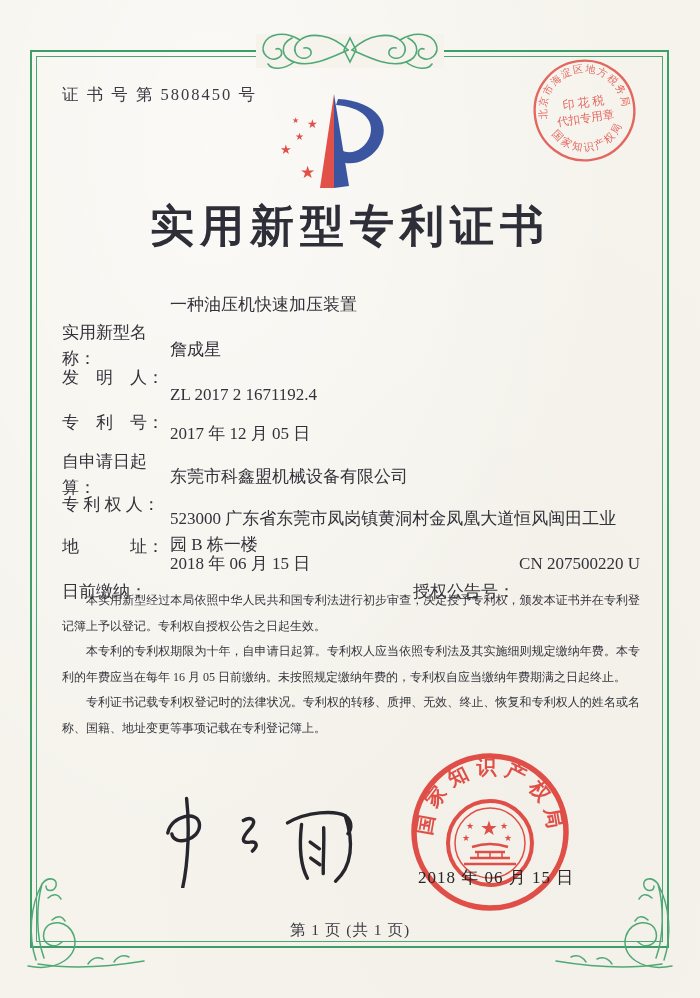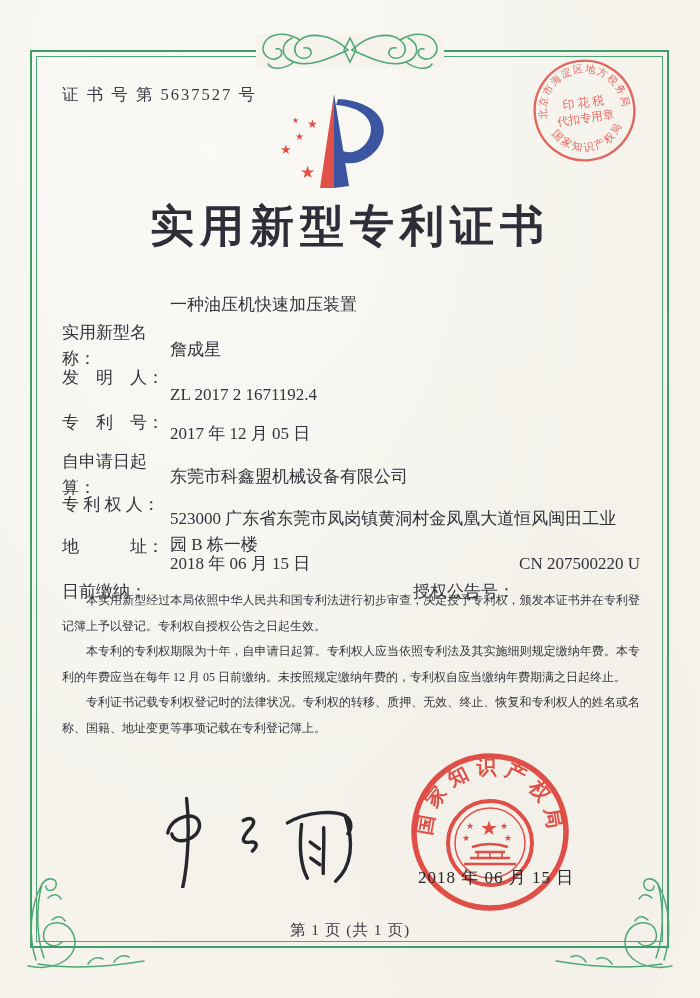--- a/index.html
+++ b/index.html
@@ -81,21 +81,21 @@
       <path d="M18,84 C10,60 12,30 24,8 C18,30 18,60 26,82"></path>
       <path d="M24,8 C30,0 40,2 38,10 C36,16 28,16 28,10"></path>
       <path d="M20,88 C52,93 90,91 126,85"></path>
       <path d="M30,22 q8,-7 13,1"></path>
       <path d="M34,44 q8,-7 13,1"></path>
       <path d="M70,88 q6,-9 15,-5"></path>
       <path d="M96,86 q6,-9 15,-5"></path>
     </g>
   </svg>
 
-  <div class="cert-no">证 书 号 第 5637527 号</div>
+  <div class="cert-no">证 书 号 第 5808450 号</div>
 
   <svg class="logo" viewBox="0 0 130 100">
     <polygon points="58,0 44,94 58,94" fill="#e2504a"></polygon>
     <polygon points="58,0 58,94 73,92" fill="#3b55a0"></polygon>
     <path d="M62,5 C100,7 118,30 102,54 C91,69 72,73 63,66 L65,56 C76,62 89,55 94,42 C99,26 86,13 60,11 Z" fill="#3b55a0"></path>
     <path d="M63,66 L58,82 L68,80 Z" fill="#3b55a0"></path>
     <text x="4" y="60" font-size="13" fill="#e2504a">★</text>
     <text x="19" y="46" font-size="10" fill="#e2504a">★</text>
     <text x="31" y="34" font-size="12" fill="#e2504a">★</text>
     <text x="16" y="29" font-size="8" fill="#e2504a">★</text>
@@ -128,21 +128,21 @@
         <span class="flabel">日前缴纳：</span><span class="fvalue">2018 年 06 月 15 日</span>
       </span>
       <span class="grant-right">
         <span class="flabel">授权公告号：</span><span class="fvalue">CN 207500220 U</span>
       </span>
     </div>
   </div>
 
   <div class="paras">
     <p>本实用新型经过本局依照中华人民共和国专利法进行初步审查，决定授予专利权，颁发本证书并在专利登记簿上予以登记。专利权自授权公告之日起生效。</p>
-    <p>本专利的专利权期限为十年，自申请日起算。专利权人应当依照专利法及其实施细则规定缴纳年费。本专利的年费应当在每年 12 月 05 日前缴纳。未按照规定缴纳年费的，专利权自应当缴纳年费期满之日起终止。</p>
+    <p>本专利的专利权期限为十年，自申请日起算。专利权人应当依照专利法及其实施细则规定缴纳年费。本专利的年费应当在每年 16 月 05 日前缴纳。未按照规定缴纳年费的，专利权自应当缴纳年费期满之日起终止。</p>
     <p>专利证书记载专利权登记时的法律状况。专利权的转移、质押、无效、终止、恢复和专利权人的姓名或名称、国籍、地址变更等事项记载在专利登记簿上。</p>
   </div>
 
 
   <svg class="sig-svg" width="210" height="100" viewBox="0 0 210 100">
     <g stroke="#26262c" fill="none" stroke-width="3.4" stroke-linecap="round" transform="rotate(-2 105 50)">
       <path d="M18,42 C22,24 50,20 50,35 C50,50 24,56 22,43"></path>
       <path d="M38,8 C40,32 38,70 31,97"></path>
       <path d="M94,32 C102,28 108,32 101,40 C92,49 90,55 100,54 C107,53 108,58 102,63"></path>
       <path d="M138,36 C158,25 186,25 196,31 C202,35 203,43 198,49"></path>

